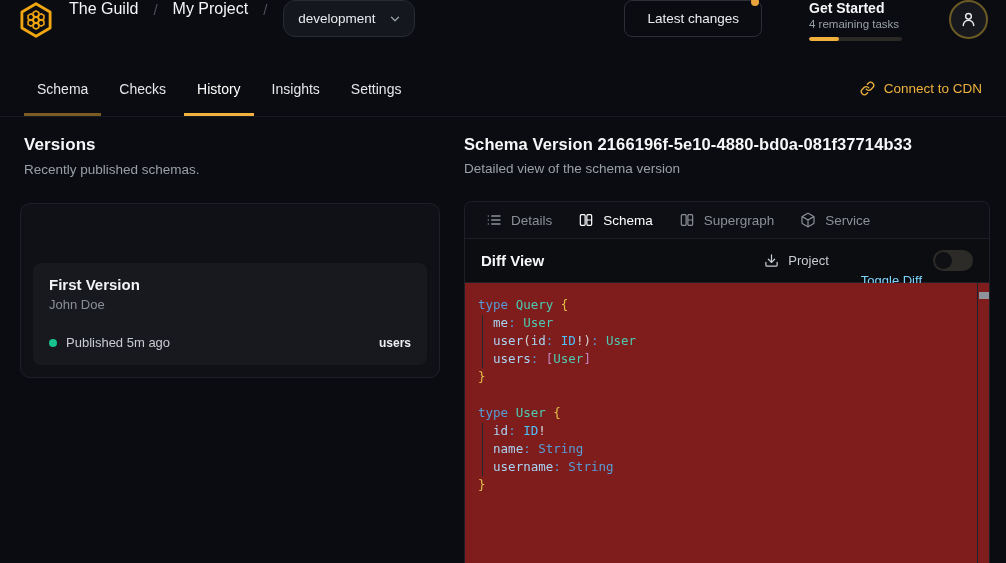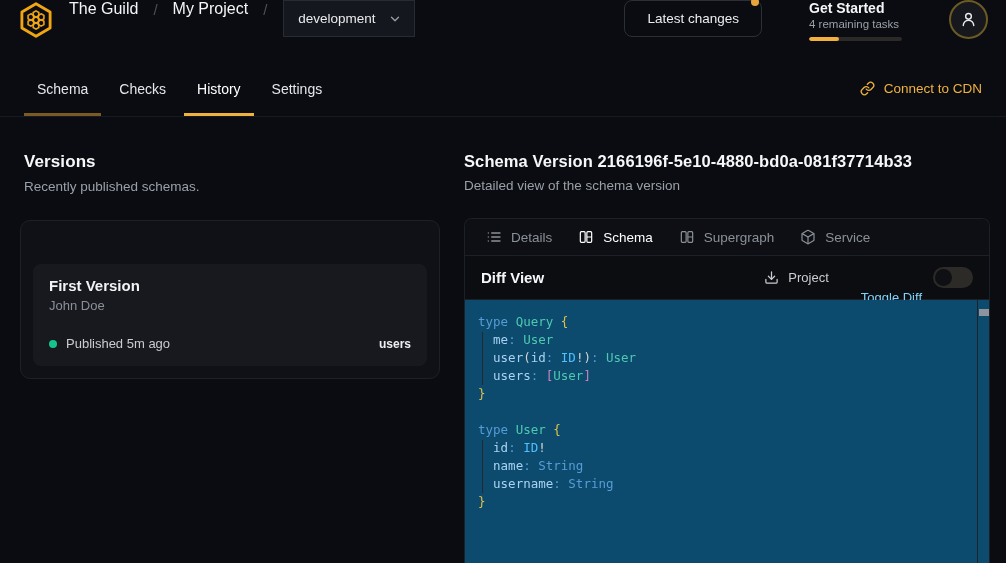--- a/index.html
+++ b/index.html
@@ -14,21 +14,21 @@
   .page { display:flex; flex-direction:column; height:100%; }
 
   
   .topbar { height:61px; display:flex; align-items:flex-start; padding:0 18px 0 16px; flex:none; }
   .logo { width:40px; height:40px; display:flex; align-items:center; justify-content:center; cursor:pointer; }
   .crumbs { display:flex; align-items:center; gap:15px; margin-left:13px; font-size:16px; }
   .crumb { color:#f4f5f7; cursor:pointer; }
   .crumb-sep { color:#4c5057; font-size:15px; }
   .env-select {
     margin-left:16px; height:37px; padding:0 12px 0 14px;
-    background:#14171d; border:1px solid #272b32; border-radius:0;
+    background:#14171d; border:1px solid #272b32; border-radius:12px;
     display:flex; align-items:center; gap:12px;
     font-size:13.5px; color:#e9ebee; cursor:pointer;
   }
   .spacer { flex:1; }
   .latest-btn {
     position:relative; height:37px; padding:0 22px;
     background:transparent; border:1px solid #2b2f36; border-radius:8px;
     font-size:13.5px; color:#eceef1; display:flex; align-items:center; cursor:pointer;
     font-family:inherit;
   }
@@ -52,28 +52,28 @@
     border-bottom:3px solid transparent; padding-top:3px;
   }
   .tab.highlight { border-bottom-color:#7a5c22; }
   .tab.active { border-bottom-color:#f0b23e; color:#ffffff; }
   .cdn-link { margin-left:auto; display:flex; align-items:center; gap:9px; color:#f0b23e; font-size:13.5px; cursor:pointer; }
 
   
   .main { flex:1; display:flex; padding:0 16px 0 20px; gap:24px; min-height:0; }
   .col-left { width:420px; flex:none; display:flex; flex-direction:column; padding-left:4px; }
   .col-right { flex:1; display:flex; flex-direction:column; min-width:0; }
-  .sec-title { margin-top:35px; font-size:17px; font-weight:700; color:#f6f7f8; letter-spacing:.1px; }
+  .sec-title { margin-top:18px; font-size:17px; font-weight:700; color:#f6f7f8; letter-spacing:.1px; }
   .sec-sub { margin-top:7px; font-size:13.5px; color:#9aa0a8; }
 
   
   .vcard {
     margin-top:26px; margin-left:-4px;
     background:#0f1116; border:1px solid #1d2026; border-radius:10px;
-    padding:43px 12px 12px 12px;
+    padding:59px 12px 12px 12px;
   }
   .vitem { background:#17191f; border-radius:8px; padding:13px 16px 15px 16px; cursor:pointer; }
   .vname { font-size:15px; font-weight:600; color:#f2f3f5; }
   .vauthor { margin-top:4px; font-size:13px; color:#8b9097; }
   .vrow { margin-top:23px; display:flex; align-items:center; }
   .vdot { width:8px; height:8px; border-radius:50%; background:#17c28c; flex:none; }
   .vstatus { margin-left:9px; font-size:13px; color:#c9ccd2; }
   .vservice { margin-left:auto; font-size:12px; font-weight:700; color:#eceef1; }
 
   
@@ -90,21 +90,21 @@
   .diff-title { font-size:15px; font-weight:700; color:#f6f7f8; }
   .diff-actions { margin-left:auto; display:flex; align-items:center; }
   .dl-btn { display:flex; align-items:center; gap:9px; color:#c9ccd2; font-size:13px; cursor:pointer; background:none; border:none; font-family:inherit; }
   .toggle-label { margin-left:32px; font-size:13px; color:#7dd3fc;margin-top:40px; }
   .switch { margin-left:11px; width:40px; height:21px; border-radius:11px; background:#2d2b27; position:relative; cursor:pointer; flex:none; }
   .knob { position:absolute; top:2px; left:2px; width:17px; height:17px; border-radius:50%; background:#0e1014; }
 
   
   .code {
     flex:1; min-height:0; position:relative;
-    background:#0c4a6e; padding:13px 24px 0 13px;
+    background:#7f1d1d; padding:13px 24px 0 13px;
     font-family:"DejaVu Sans Mono", monospace; font-size:12.5px; line-height:18px;
   }
   .cl { white-space:pre; height:18px; }
   .guide { position:absolute; width:1px; background:#23272e; left:17px; }
   .sb-track { position:absolute; top:0; right:0; bottom:0; width:12px; border-left:1px solid #1e222a; }
   .sb-thumb { position:absolute; top:9px; left:1px; width:10px; height:7px; background:#8f949c; cursor:pointer; }
 </style>
 </head>
 <body>
 
@@ -173,20 +173,23 @@
   <nav class="nav">
     <div style="display:flex;" id="nav-tabs">
         <div class="tab highlight">
           <span>Schema</span>
         </div>
         <div class="tab">
           <span>Checks</span>
         </div>
         <div class="tab active">
           <span>History</span>
+        </div>
+        <div class="tab">
+          <span>Insights</span>
         </div>
         <div class="tab">
           <span>Settings</span>
         </div>
       </div>
     <div class="cdn-link">
       <span style="display:flex;">
         <svg width="15" height="15" viewBox="0 0 24 24" fill="none" stroke="#f0b23e" stroke-width="2.1" stroke-linecap="round" stroke-linejoin="round">
           <path d="M10 13a5 5 0 0 0 7.54.54l3-3a5 5 0 0 0-7.07-7.07l-1.72 1.71"></path>
           <path d="M14 11a5 5 0 0 0-7.54-.54l-3 3a5 5 0 0 0 7.07 7.07l1.71-1.71"></path>

